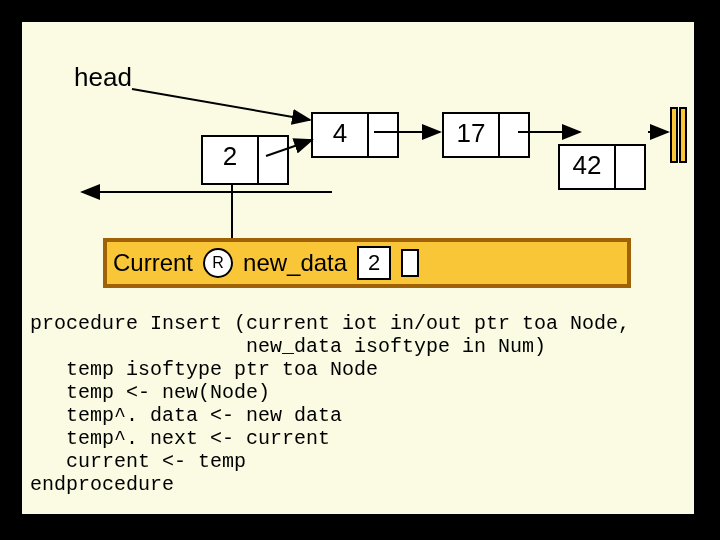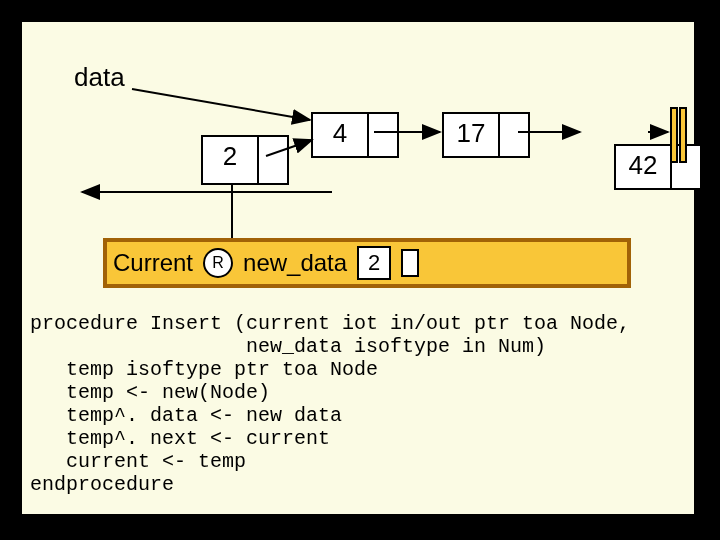--- a/index.html
+++ b/index.html
@@ -53,21 +53,21 @@
     left: 289px;
     top: 90px;
     height: 42px;
   }
   .node17 {
     left: 420px;
     top: 90px;
     height: 42px;
   }
   .node42 {
-    left: 592px;
+    left: 536px;
     top: 90px;
     height: 42px;
     margin-top: 32px;
   }
   .hbar {
     position: absolute;
     border: 2px solid #000;
     background: #f9c638;
   }
   .hbar1 {
@@ -154,21 +154,21 @@
     line-height: 1.15;
     margin: 0;
     white-space: pre;
   }
 </style>
 </head>
 <body>
 
 <div class="frame">
 
-  <div class="head-label">data</div>
+  <div class="head-label">head</div>
 
   <div class="node node2">
     <div class="val">2</div>
     <div class="ptr"></div>
   </div>
 
   <div class="node node4">
     <div class="val">4</div>
     <div class="ptr"></div>
   </div>

